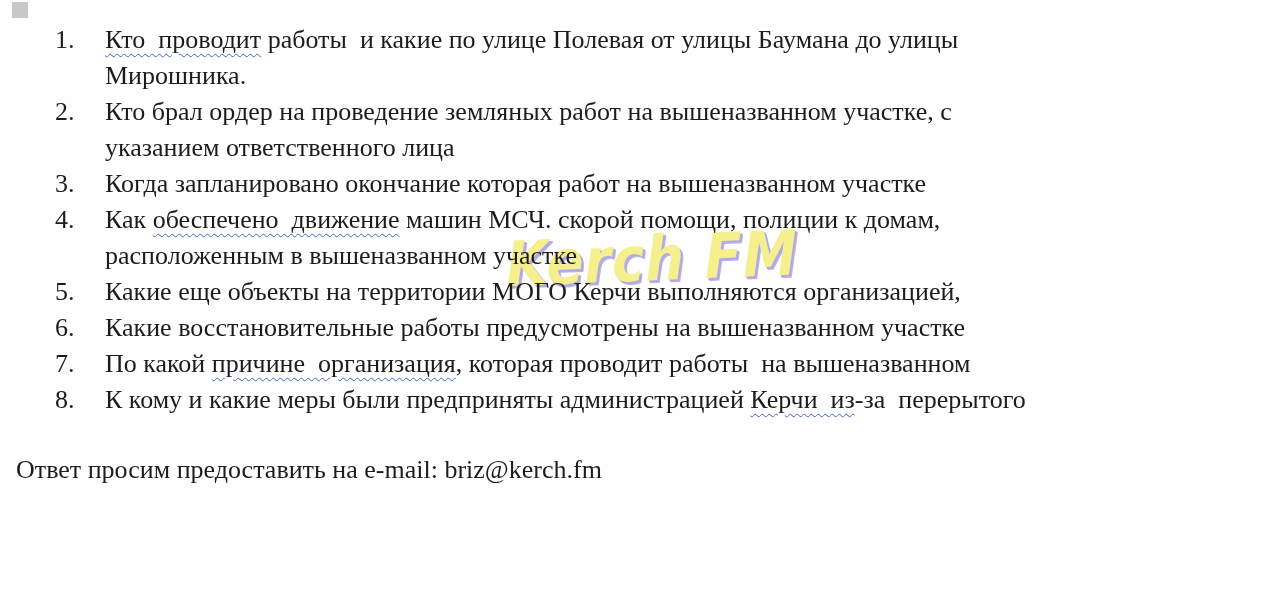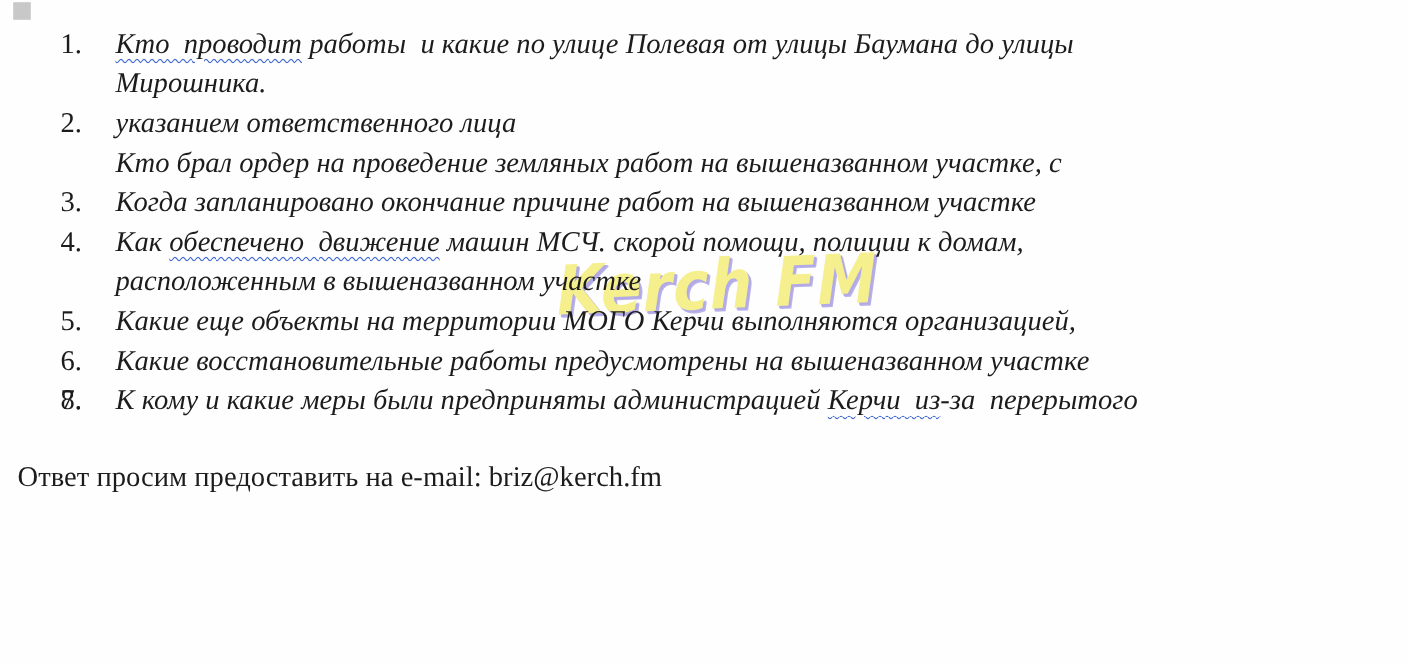--- a/index.html
+++ b/index.html
@@ -58,21 +58,20 @@
     position: absolute;
     left: -50px;
     top: 0;
     height: 36px;
     line-height: 36px;
   }
   .line {
     height: 36px;
     line-height: 36px;
     white-space: pre;
-    font-style: italic;
   }
   .wavy {
     text-decoration-line: underline;
     text-decoration-style: wavy;
     text-decoration-color: #4169cf;
     text-decoration-thickness: 1px;
     text-underline-offset: 5px;
   }
   .footer-line {
     position: relative;
@@ -90,42 +89,43 @@
   <div class="corner-marker"></div>
   <div class="watermark">Kerch FM</div>
   <ol class="questions" id="question-list">
       <li class="q-item">
         <span class="num">1.</span>
         <div class="line"><span class="wavy">Кто  проводит</span><span class=""> работы  и какие по улице Полевая от улицы Баумана до улицы</span></div>
         <div class="line"><span class="">Мирошника.</span></div>
       </li>
       <li class="q-item">
         <span class="num">2.</span>
+        <div class="line"><span class="">Кто брал ордер на проведение земляных работ на вышеназванном участке, с</span></div>
         <div class="line"><span class="">указанием ответственного лица</span></div>
-        <div class="line"><span class="">Кто брал ордер на проведение земляных работ на вышеназванном участке, с</span></div>
       </li>
       <li class="q-item">
         <span class="num">3.</span>
-        <div class="line"><span class="">Когда запланировано окончание причине работ на вышеназванном участке</span></div>
+        <div class="line"><span class="">Когда запланировано окончание которая работ на вышеназванном участке</span></div>
       </li>
       <li class="q-item">
         <span class="num">4.</span>
         <div class="line"><span class="">Как </span><span class="wavy">обеспечено  движение</span><span class=""> машин МСЧ. скорой помощи, полиции к домам,</span></div>
         <div class="line"><span class="">расположенным в вышеназванном участке</span></div>
       </li>
       <li class="q-item">
         <span class="num">5.</span>
         <div class="line"><span class="">Какие еще объекты на территории МОГО Керчи выполняются организацией,</span></div>
       </li>
       <li class="q-item">
         <span class="num">6.</span>
         <div class="line"><span class="">Какие восстановительные работы предусмотрены на вышеназванном участке</span></div>
       </li>
       <li class="q-item">
         <span class="num">7.</span>
+        <div class="line"><span class="">По какой </span><span class="wavy">причине  организация</span><span class="">, которая проводит работы  на вышеназванном</span></div>
       </li>
       <li class="q-item">
         <span class="num">8.</span>
         <div class="line"><span class="">К кому и какие меры были предприняты администрацией </span><span class="wavy">Керчи  из</span><span class="">-за  перерытого</span></div>
       </li>
     </ol>
   <p class="footer-line">Ответ просим предоставить на e-mail: briz@kerch.fm</p>
 </div>
 
 </body></html>

